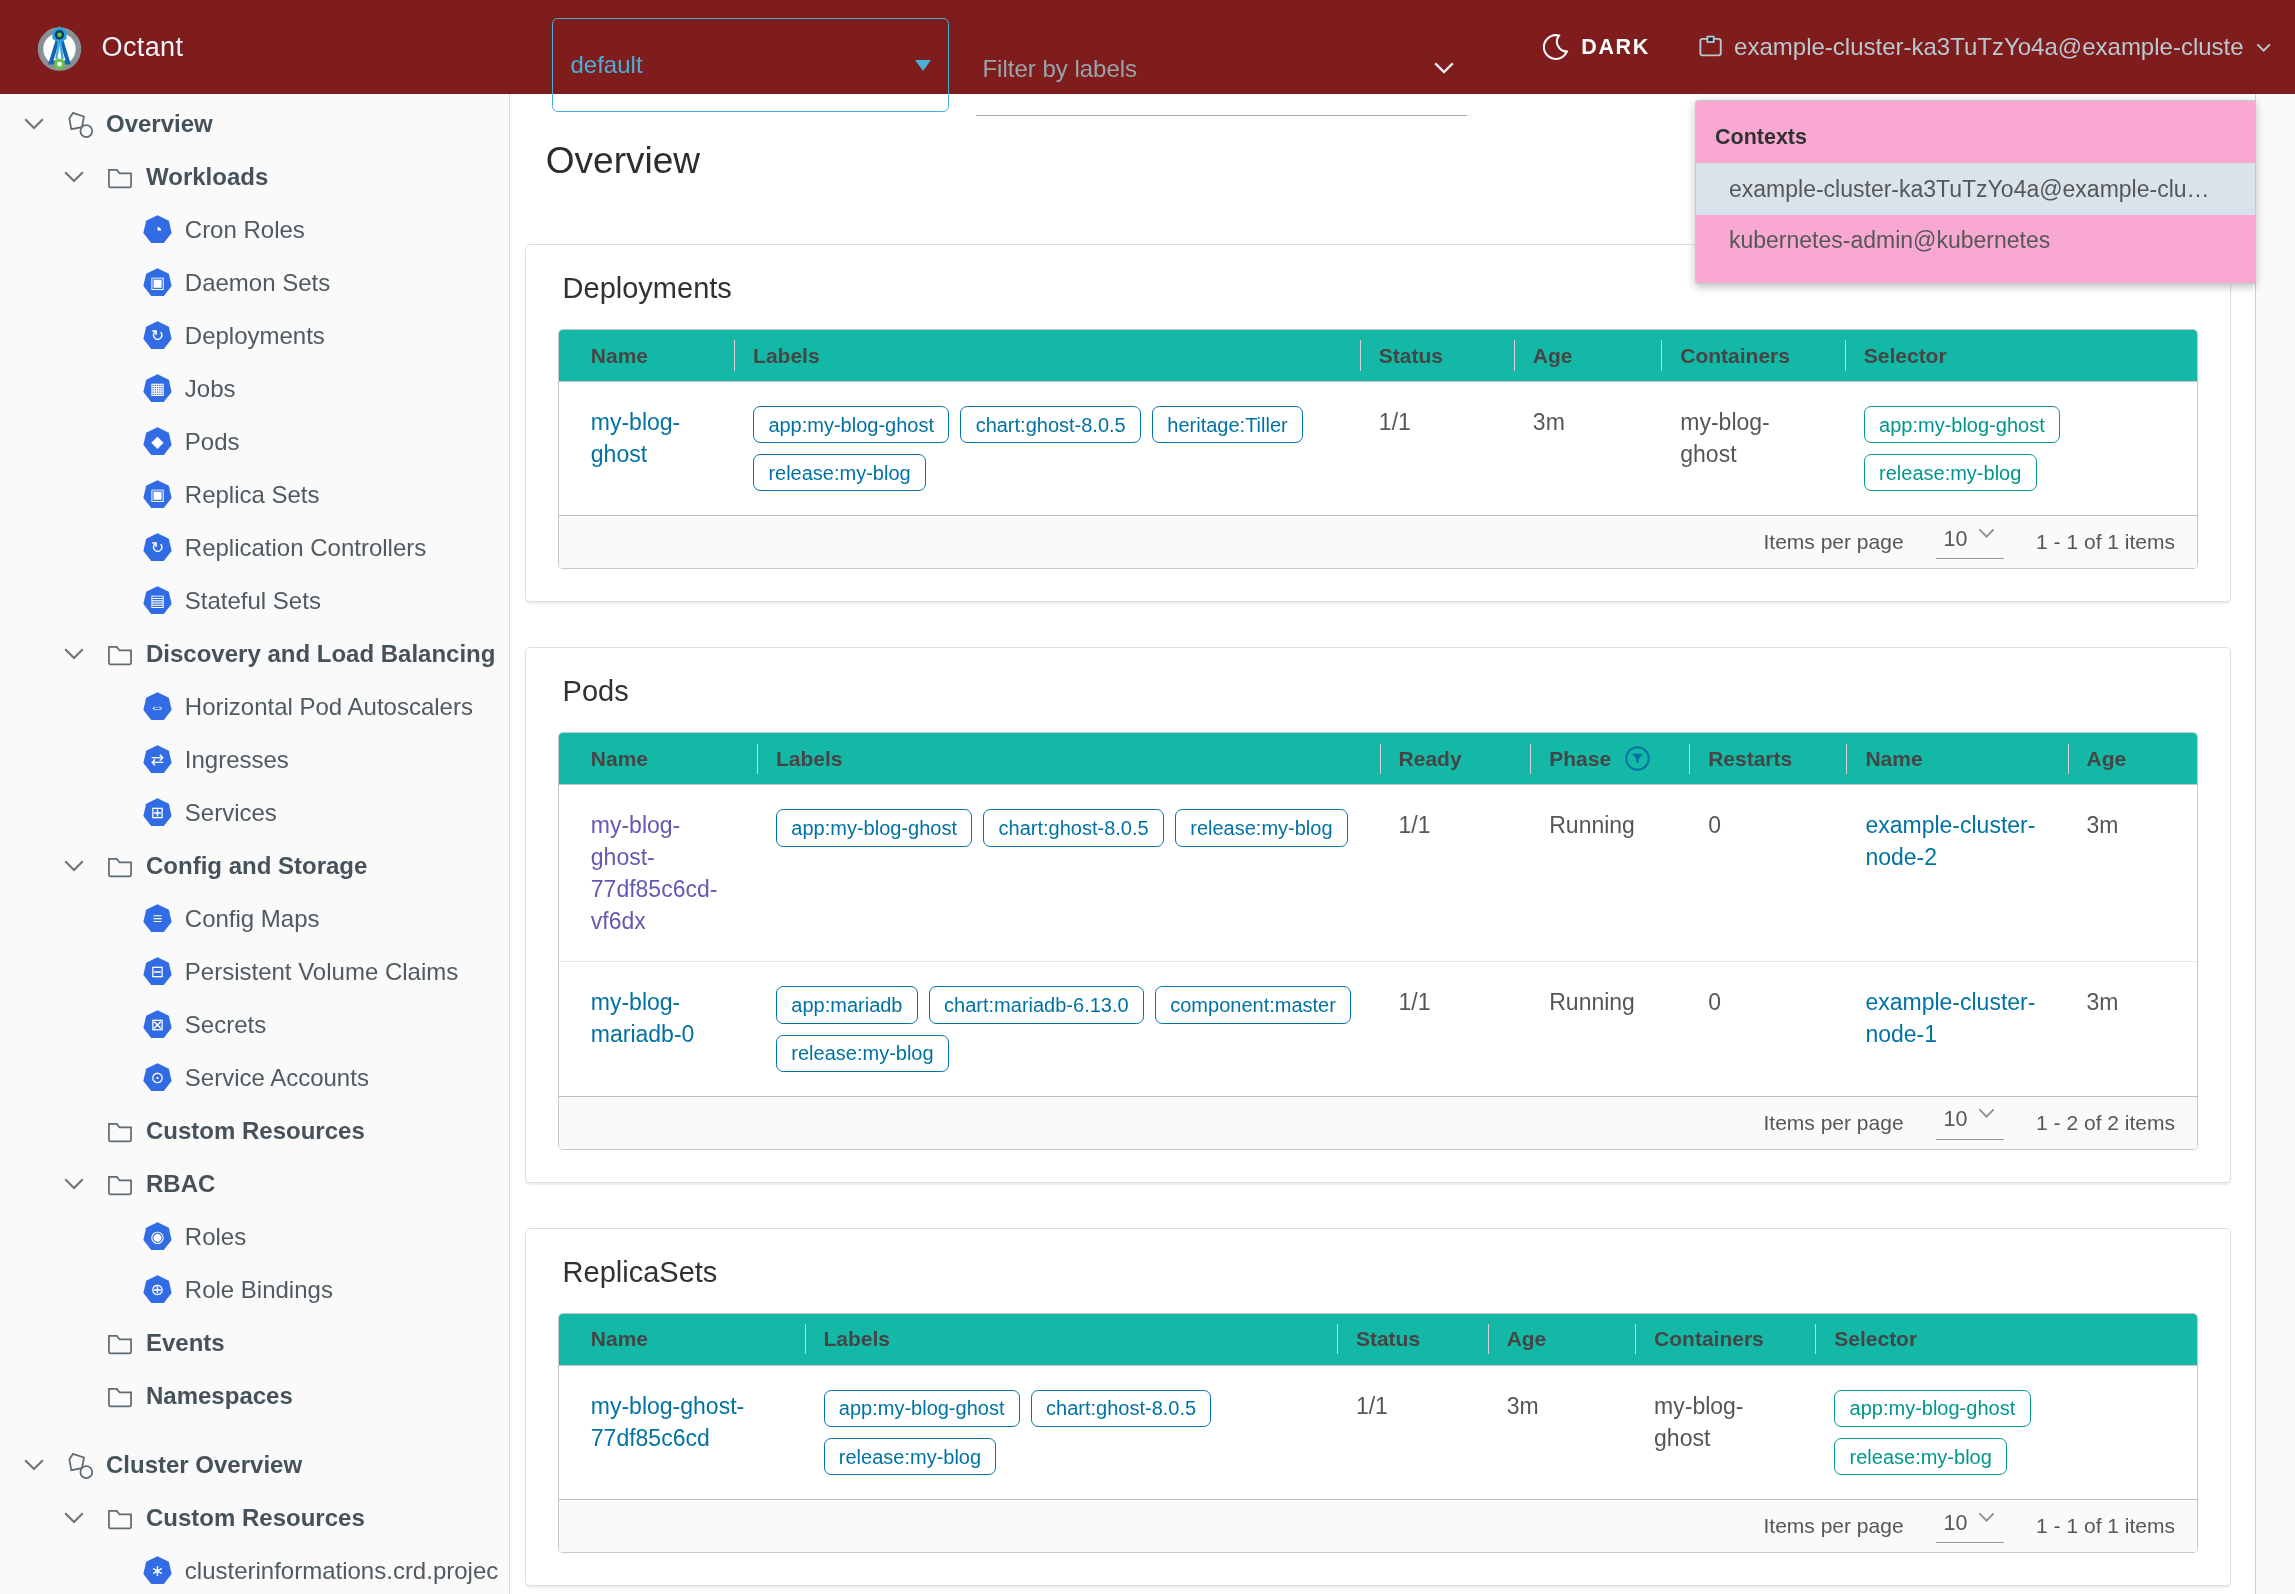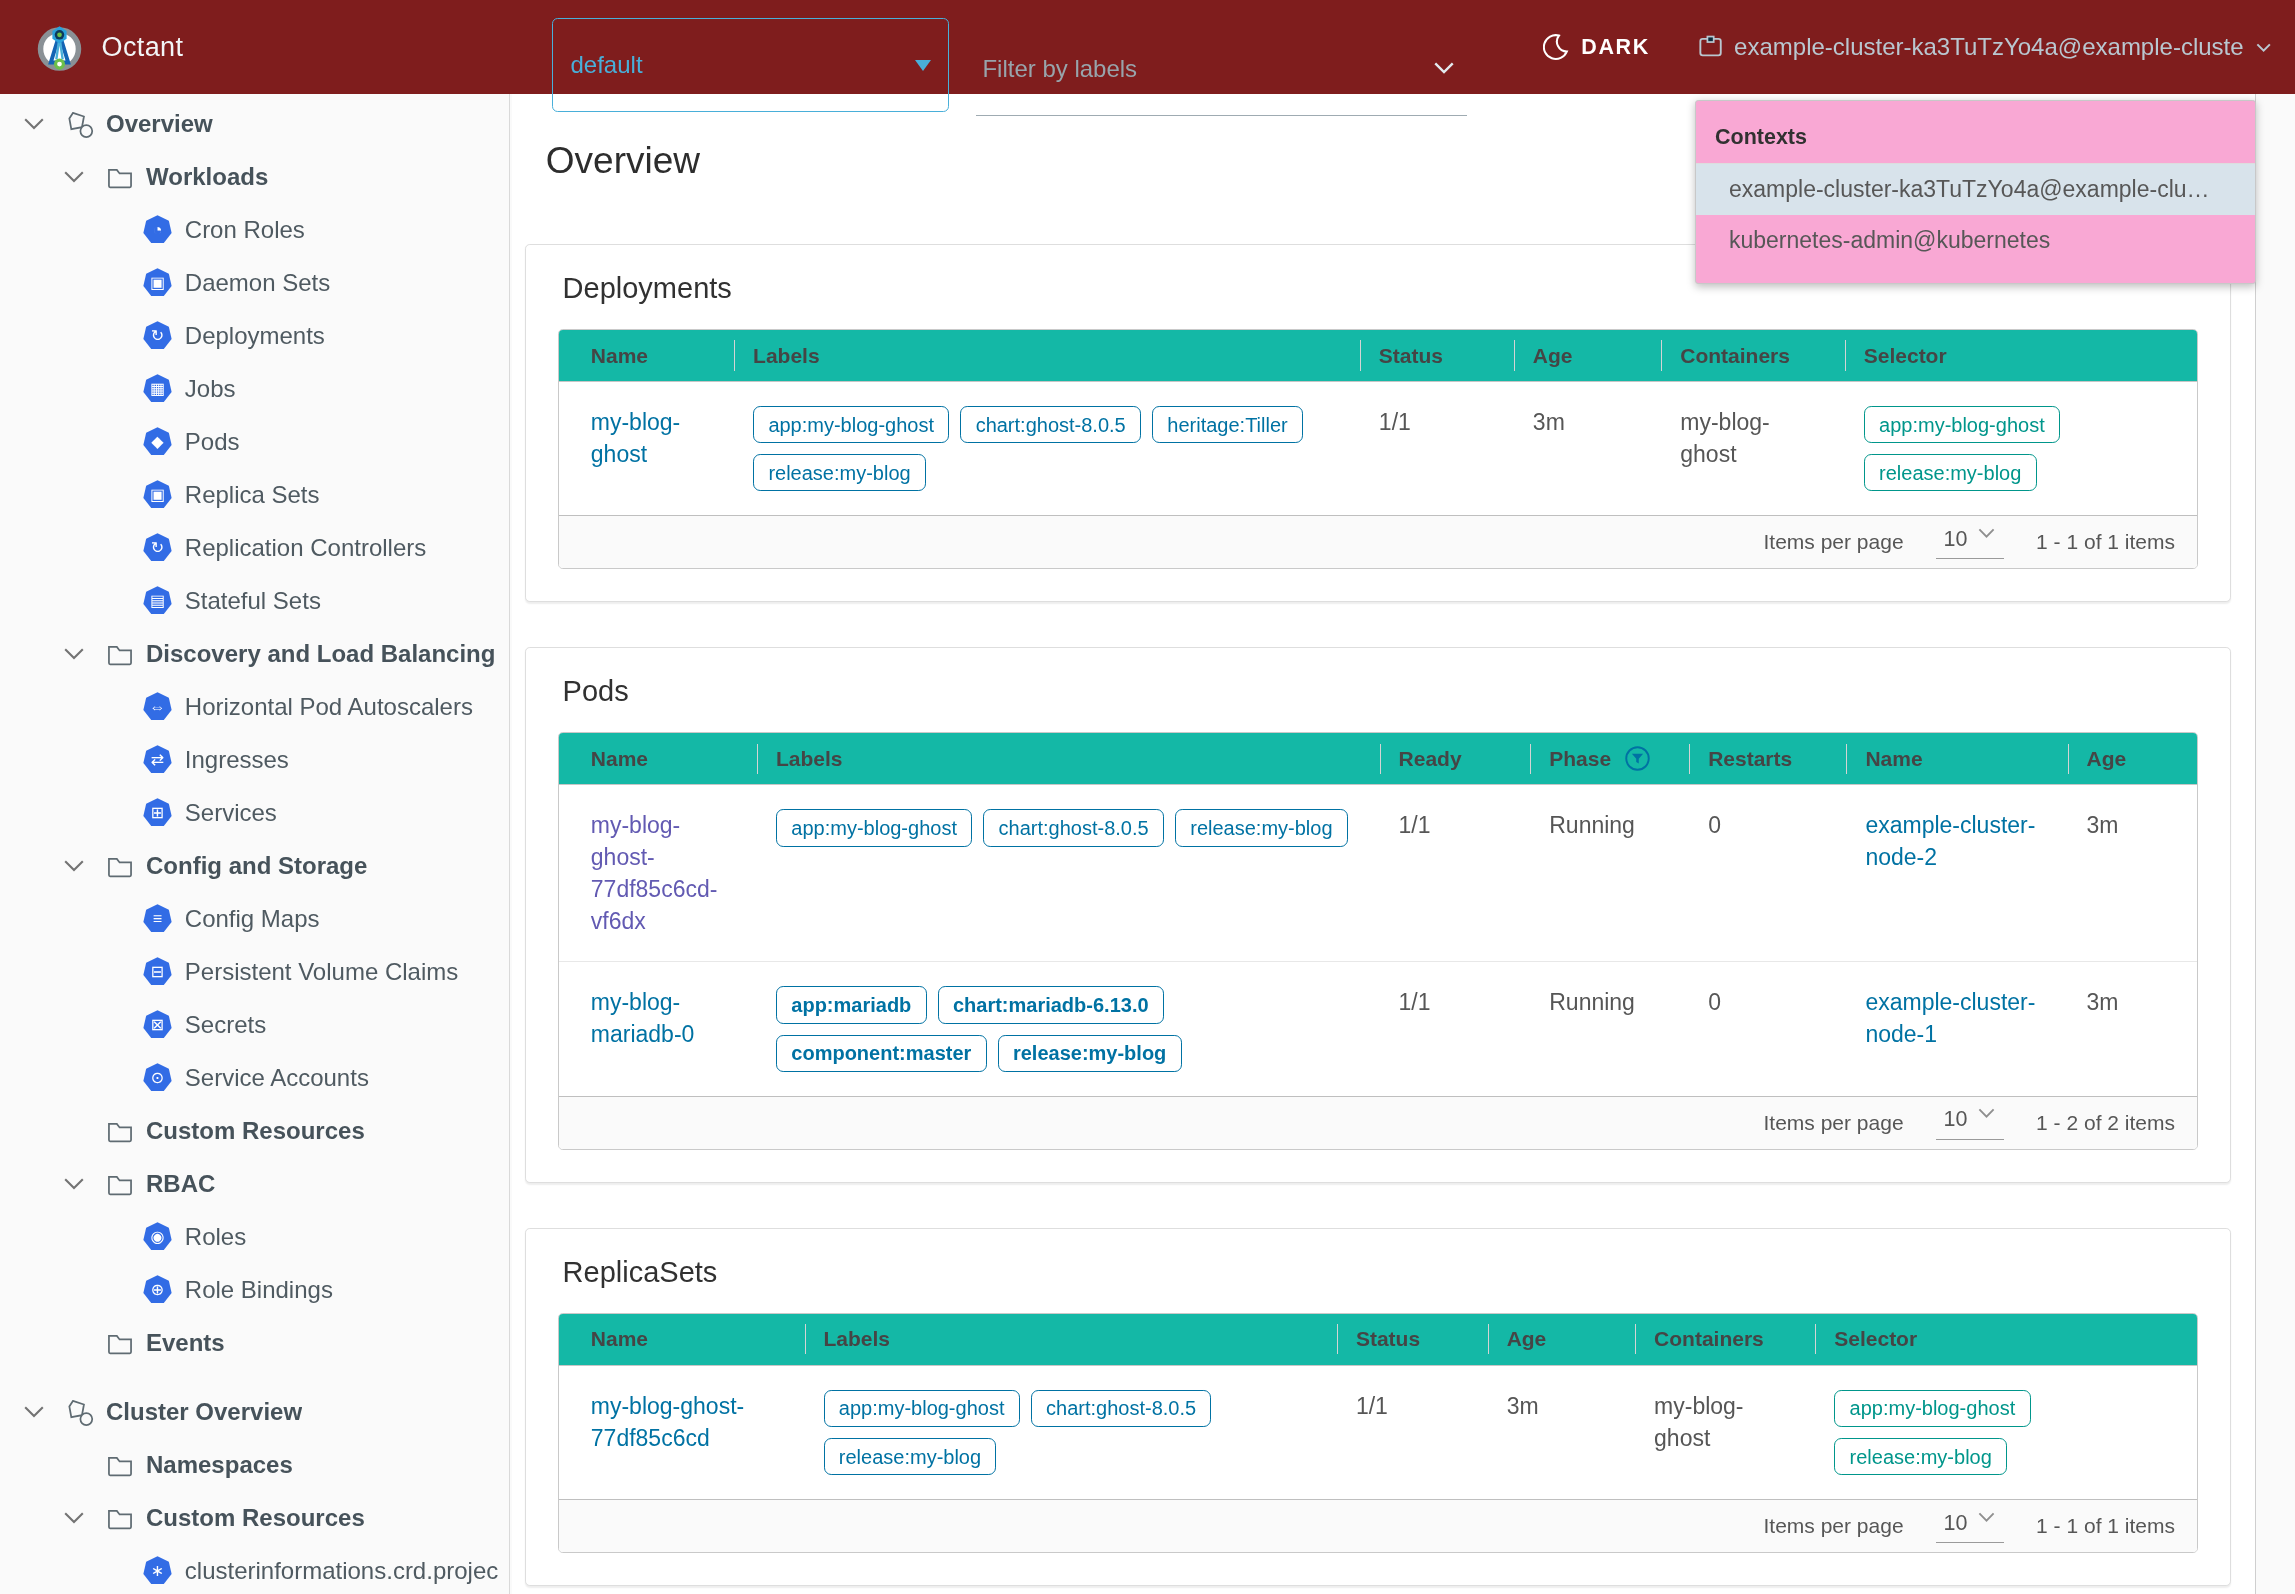--- a/index.html
+++ b/index.html
@@ -300,36 +300,36 @@
       <span class="hepta">⊕</span>
       <span class="side-label">Role Bindings</span>
     </div>
     <div class="side-row lvl1">
       <span class="chev-slot"></span>
       <svg width="30" height="30" viewBox="0 0 38 38" class="gicon">
         <path d="M5 10 h10 l3.5 4.5 H33 v16 a1.5 1.5 0 0 1 -1.5 1.5 h-25 A1.5 1.5 0 0 1 5 30.5 Z" fill="none" stroke="#5f6b72" stroke-width="2.2"></path>
       </svg>
       <span class="side-label bold">Events</span>
     </div>
+    <div class="side-row lvl1">
+      <span class="chev-slot"></span>
+      <svg width="30" height="30" viewBox="0 0 38 38" class="gicon">
+        <path d="M5 10 h10 l3.5 4.5 H33 v16 a1.5 1.5 0 0 1 -1.5 1.5 h-25 A1.5 1.5 0 0 1 5 30.5 Z" fill="none" stroke="#5f6b72" stroke-width="2.2"></path>
+      </svg>
+      <span class="side-label bold">Namespaces</span>
+    </div>
     <div class="side-row lvl0 gap-top">
       <svg width="24" height="16" viewBox="0 0 30 20" class="chev">
         <polyline points="4,4 15,15 26,4" fill="none" stroke="#737373" stroke-width="2.6"></polyline>
       </svg>
       <svg width="30" height="30" viewBox="0 0 38 38" class="gicon">
         <path d="M10 5 L24 9.5 L21.5 23 L8 25.5 L5.5 12 Z" fill="none" stroke="#5f6b72" stroke-width="2.2"></path>
         <circle cx="27" cy="28" r="7.5" fill="#fafafa" stroke="#5f6b72" stroke-width="2.2"></circle>
       </svg>
       <span class="side-label bold">Cluster Overview</span>
-    </div>
-    <div class="side-row lvl1">
-      <span class="chev-slot"></span>
-      <svg width="30" height="30" viewBox="0 0 38 38" class="gicon">
-        <path d="M5 10 h10 l3.5 4.5 H33 v16 a1.5 1.5 0 0 1 -1.5 1.5 h-25 A1.5 1.5 0 0 1 5 30.5 Z" fill="none" stroke="#5f6b72" stroke-width="2.2"></path>
-      </svg>
-      <span class="side-label bold">Namespaces</span>
     </div>
     <div class="side-row lvl1">
       <svg width="24" height="16" viewBox="0 0 30 20" class="chev">
         <polyline points="4,4 15,15 26,4" fill="none" stroke="#737373" stroke-width="2.6"></polyline>
       </svg>
       <svg width="30" height="30" viewBox="0 0 38 38" class="gicon">
         <path d="M5 10 h10 l3.5 4.5 H33 v16 a1.5 1.5 0 0 1 -1.5 1.5 h-25 A1.5 1.5 0 0 1 5 30.5 Z" fill="none" stroke="#5f6b72" stroke-width="2.2"></path>
       </svg>
       <span class="side-label bold">Custom Resources</span>
     </div>
@@ -442,21 +442,21 @@
               </div>
             </div>
             <div class="dg-cell" style="width: 9.2%;"><span>1/1</span></div>
             <div class="dg-cell" style="width: 9.7%;"><span>Running</span></div>
             <div class="dg-cell" style="width: 9.6%;"><span>0</span></div>
             <div class="dg-cell" style="width: 13.5%;"><a class="cell-link">example-cluster-node-2</a></div>
             <div class="dg-cell" style="width: 7.9%;"><span>3m</span></div>
           </div>
           <div class="dg-row">
             <div class="dg-cell" style="width: 12.1%;"><a class="cell-link">my-blog-mariadb-0</a></div>
-            <div class="dg-cell" style="width: 38%; font-weight: bold;">
+            <div class="dg-cell" style="width: 38%;">
               <div class="tags">
                 <span class="tag">app:mariadb</span>
                 <span class="tag">chart:mariadb-6.13.0</span>
                 <span class="tag">component:master</span>
                 <span class="tag">release:my-blog</span>
               </div>
             </div>
             <div class="dg-cell" style="width: 9.2%;"><span>1/1</span></div>
             <div class="dg-cell" style="width: 9.7%;"><span>Running</span></div>
             <div class="dg-cell" style="width: 9.6%;"><span>0</span></div>

